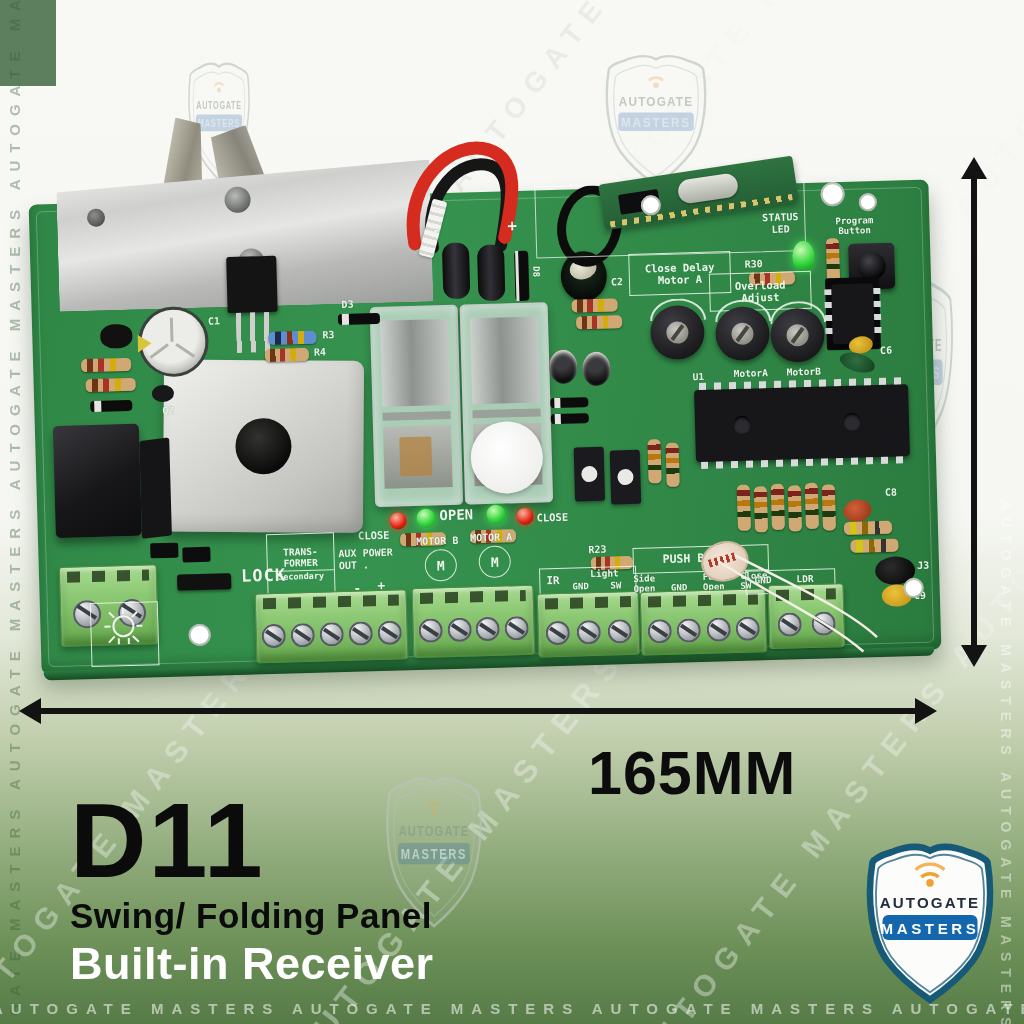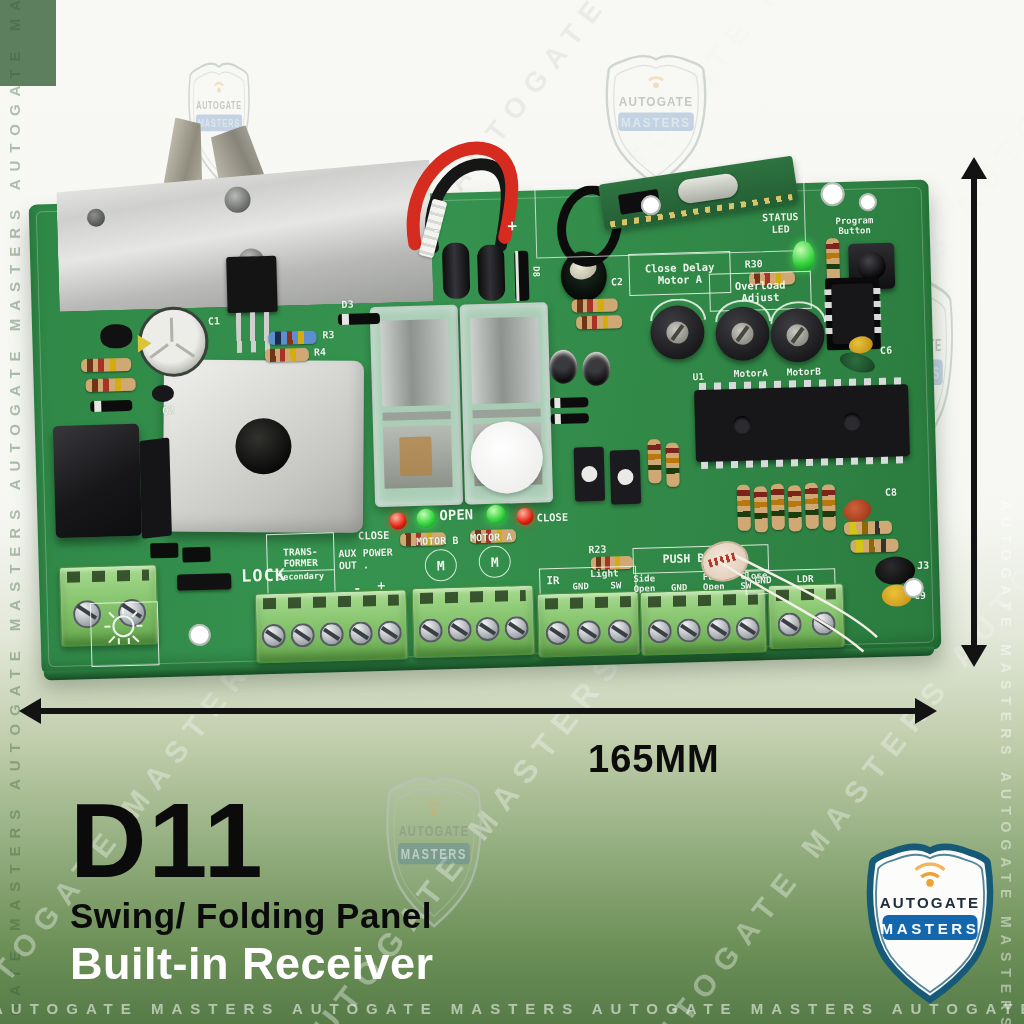--- a/index.html
+++ b/index.html
@@ -404,21 +404,21 @@
 
     <div class="hole" style="left:612px;top:8px;width:20px;height:20px;"></div>
     <div class="hole" style="left:792px;top:0px;width:24px;height:24px;"></div>
     <div class="hole" style="left:830px;top:12px;width:18px;height:18px;"></div>
     <div class="hole" style="left:148px;top:424px;width:22px;height:22px;"></div>
     <div class="hole" style="left:864px;top:398px;width:20px;height:20px;"></div>
   </div>
 
   <div class="arrow-v"></div>
   <div class="arrow-h"></div>
-  <div class="dim" style="left:588px;top:738px;font-size:38px;text-align:center;">165MM</div>
+  <div class="dim" style="left:588px;top:738px;font-size:61px;text-align:center;">165MM</div>
 
   <div class="caption">
     <div class="model">D11</div>
     <div class="cap1">Swing/ Folding Panel</div>
     <div class="cap2">Built-in Receiver</div>
   </div>
 
   <div style="position:absolute;left:858px;top:842px;width:144px;height:168px;">
     <svg width="100%" height="100%" viewBox="0 0 100 115" preserveAspectRatio="none">
       <path d="M50 6 C43 2 33 3 23 7 C16 9 11 12 10 14 C6 38 9 66 20 81 C29 93 41 102 50 108 C59 102 71 93 80 81 C91 66 94 38 90 14 C89 12 84 9 77 7 C67 3 57 2 50 6 Z" fill="#fcfcfb" stroke="#175A78" stroke-width="4.5"></path>

